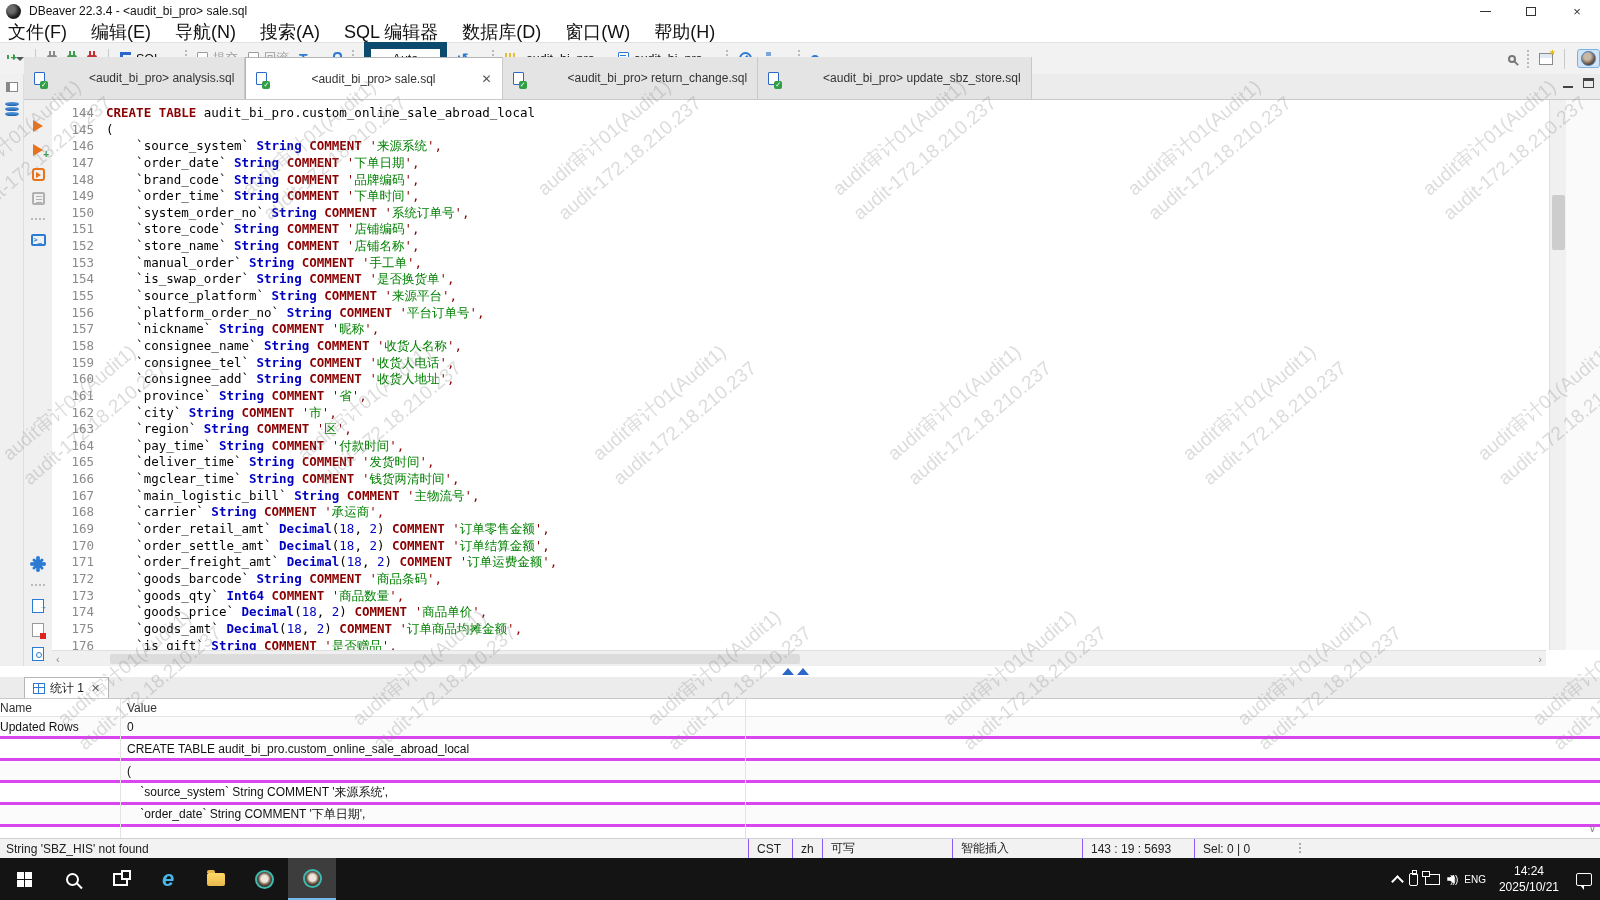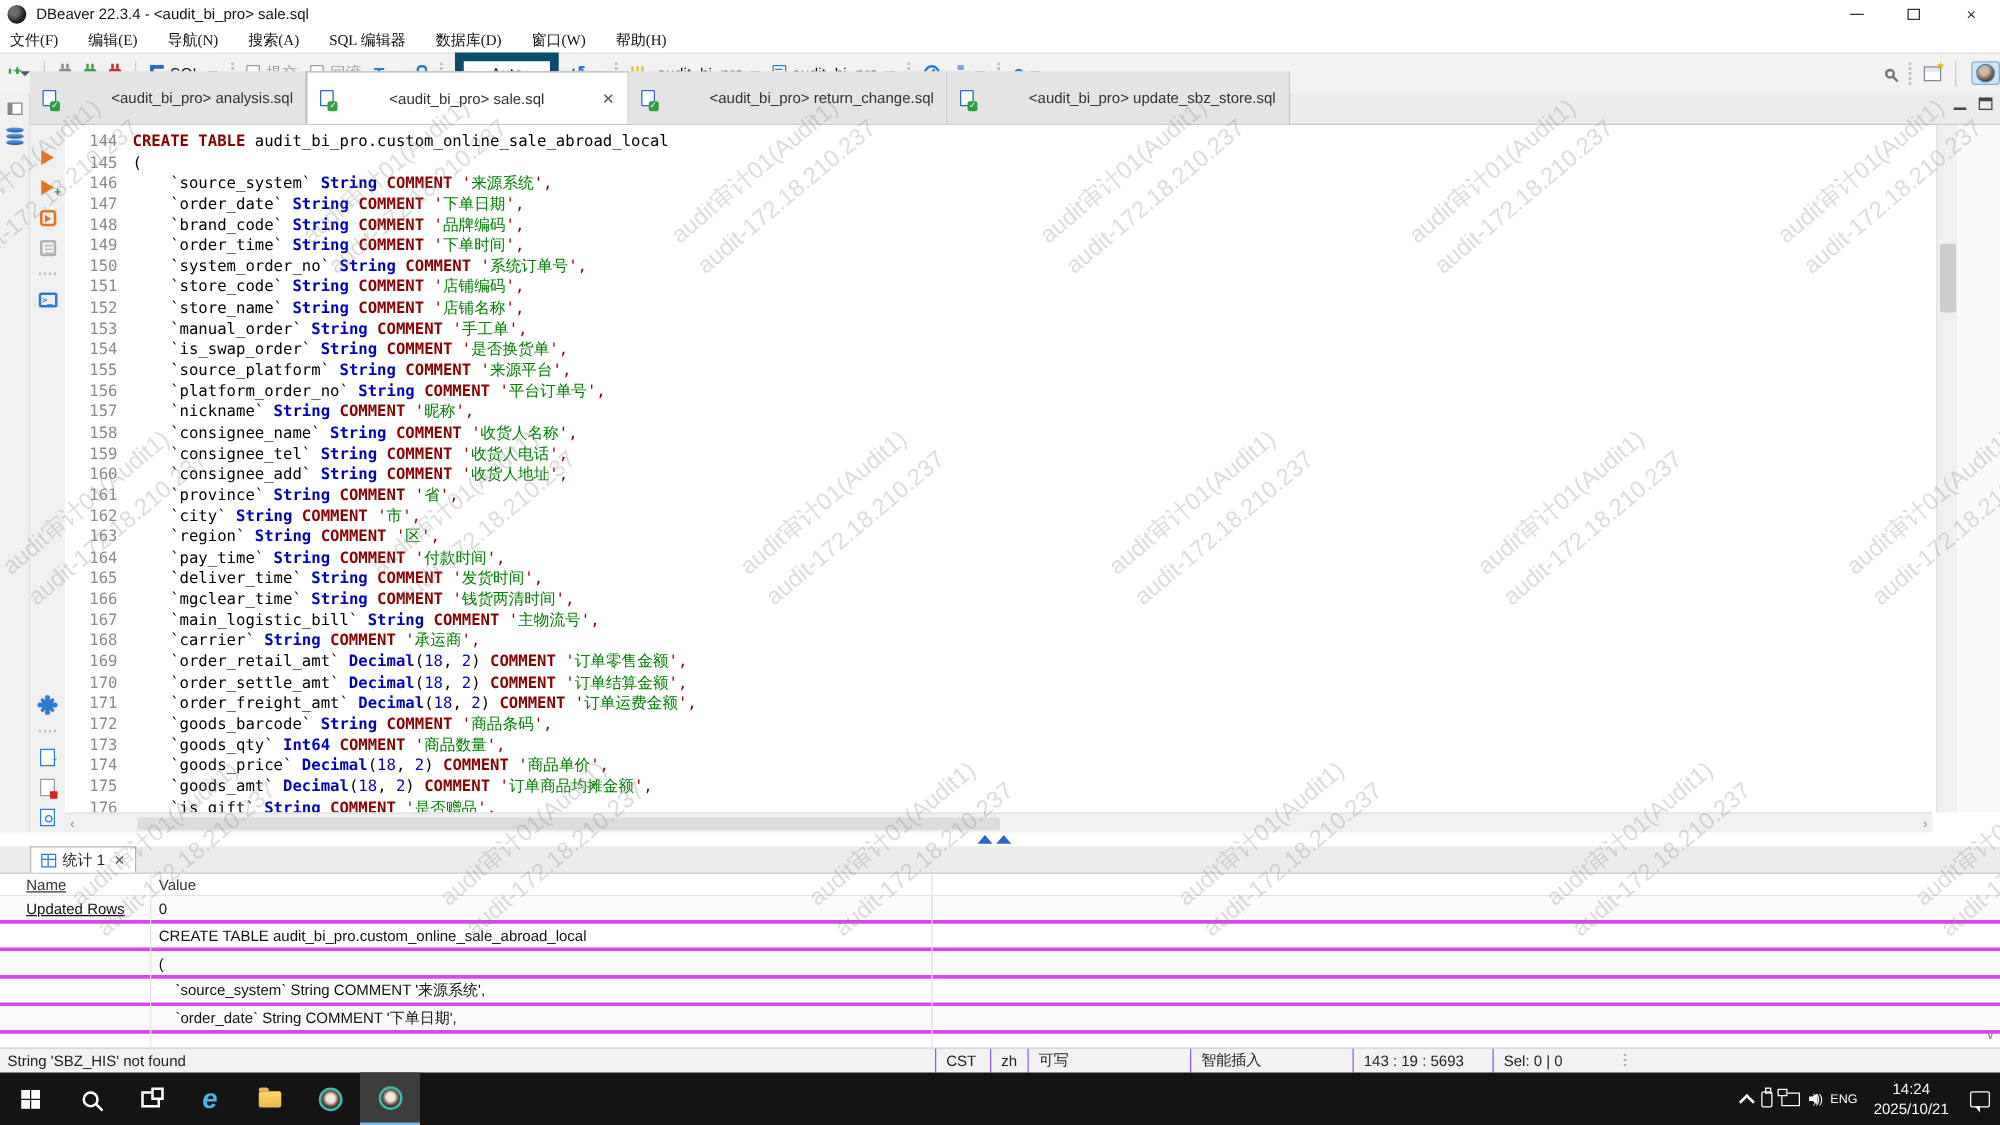--- a/index.html
+++ b/index.html
@@ -12,21 +12,21 @@
   .app-logo { width:15px; height:15px; border-radius:50%; background:radial-gradient(circle at 35% 35%, #6b6b6b 0 25%, #1f1f1f 60%); margin:0 8px 0 6px; }
   .title-text { font-size:12px; color:#111; }
   .win-controls { position:absolute; right:0; top:0; height:22px; display:flex; }
   .win-btn { width:46px; height:22px; display:flex; align-items:center; justify-content:center; }
   .glyph-min { width:11px; height:1px; background:#333; }
   .glyph-max { width:10px; height:9px; border:1px solid #333; }
   .glyph-close { font-size:13px; color:#333; line-height:1; }
 
   
   .menubar { position:absolute; left:0; top:22px; width:1600px; height:20px; background:#fff; display:flex; align-items:center; padding-left:8px; }
-  .menu-item { padding:2px 10px 2px 0; margin-right:14px; color:#111; font-size:12px; cursor:default;font-family:Liberation Serif, serif; }
+  .menu-item { padding:2px 10px 2px 0; margin-right:14px; color:#111; font-size:18px; cursor:default; }
 
   
   .toolbar { position:absolute; left:0; top:42px; width:1600px; height:32px; background:#f2f2f2; border-top:1px solid #e2e2e2; display:flex; align-items:center; padding-left:6px; }
   .tb-sep { width:1px; height:20px; background:#c9c9c9; margin:0 6px; }
   .tb-dots { width:5px; height:18px; margin:0 4px; background:repeating-linear-gradient(#bbb 0 2px, transparent 2px 4px); background-size:2px 100%; background-repeat:no-repeat; background-position:center; }
   .tb-btn { display:flex; align-items:center; padding:3px 4px; border-radius:3px; margin:0 1px; }
   .tb-label { margin-left:5px; font-size:12.5px; color:#111; }
   .tb-label.dis { color:#9a9a9a; }
   .caret { width:0; height:0; border-left:4px solid transparent; border-right:4px solid transparent; border-top:4px solid #555; margin-left:5px; }
   .auto-box { border:7px solid #0c4a6e; background:#fff; padding:3px 22px; font-size:12.5px; color:#111; margin:0 4px; }
@@ -126,21 +126,21 @@
   .gridico:before { content:""; position:absolute; left:0; top:3px; width:100%; height:1px; background:#2b7bd4; }
   .gridico:after { content:""; position:absolute; left:4px; top:0; width:1px; height:100%; background:#2b7bd4; }
   .rclose { margin-left:7px; color:#555; font-size:11px; }
   .rtable { position:relative; height:139px; overflow:hidden; }
   .rcol-line1 { position:absolute; left:120px; top:0; bottom:0; width:1px; background:#e4e4e4; }
   .rcol-line2 { position:absolute; left:745px; top:0; bottom:0; width:1px; background:#e4e4e4; }
   .rheadrow { display:flex; height:18px; align-items:center; border-bottom:1px solid #e4e4e4; color:#333; }
   .rrow { display:flex; height:22px; align-items:center; border-bottom:3px solid #d946ef; color:#111; }
   .rrow:nth-child(odd) { background:#fbfbfb; }
   .rc { white-space:pre; overflow:hidden; }
-  .rc.name { width:120px; padding-left:21px; flex:none;text-decoration:underline; }
+  .rc.name { width:120px; flex:none; }
   .rc.val { padding-left:7px; flex:1; }
   .rscroll-arrow { position:absolute; right:4px; bottom:4px; color:#888; font-size:10px; }
 
   
   .statusbar { position:absolute; left:0; top:838px; width:1600px; height:20px; background:#f2f2f2; border-top:1px solid #d0d0d0; display:flex; align-items:center; font-size:12px; color:#222; }
   .sb-msg { padding-left:6px; flex:1; }
   .sb-cell { border-left:1px solid #8b5cf6; height:100%; display:flex; align-items:center; padding:0 8px; white-space:nowrap; }
   .sb-cell.w1{width:44px} .sb-cell.w2{width:30px} .sb-cell.w3{width:130px} .sb-cell.w4{width:130px} .sb-cell.w5{width:112px} .sb-cell.w6{width:96px}
   .sb-grip { width:20px; height:100%; background:repeating-linear-gradient(#aaa 0 2px, transparent 2px 4px); background-size:2px 12px; background-repeat:no-repeat; background-position:center; }
   .sb-end { width:290px; }

